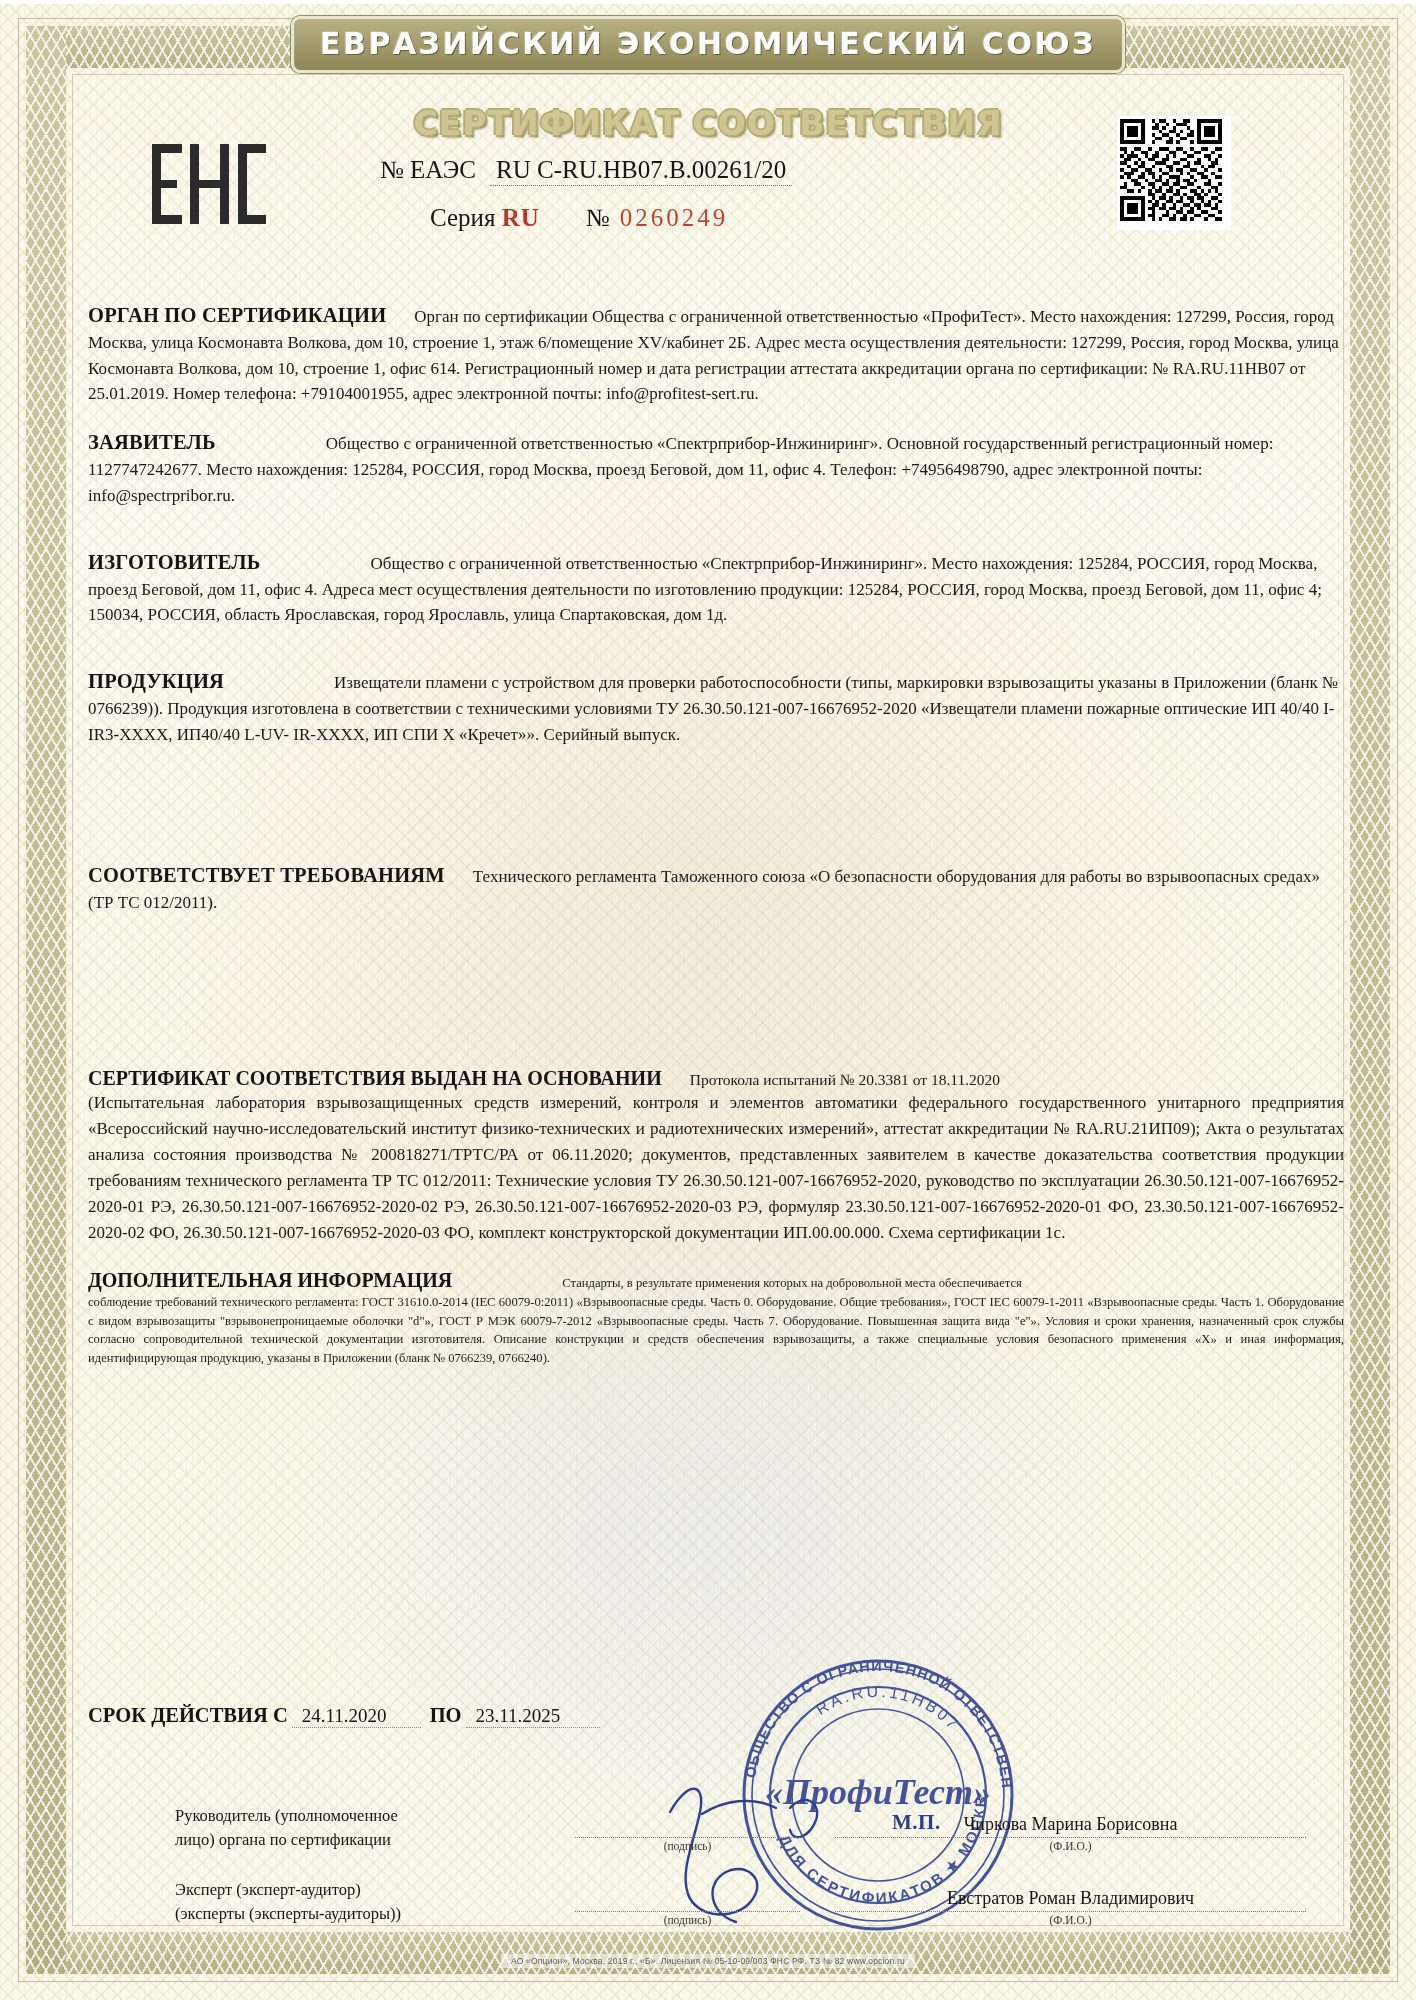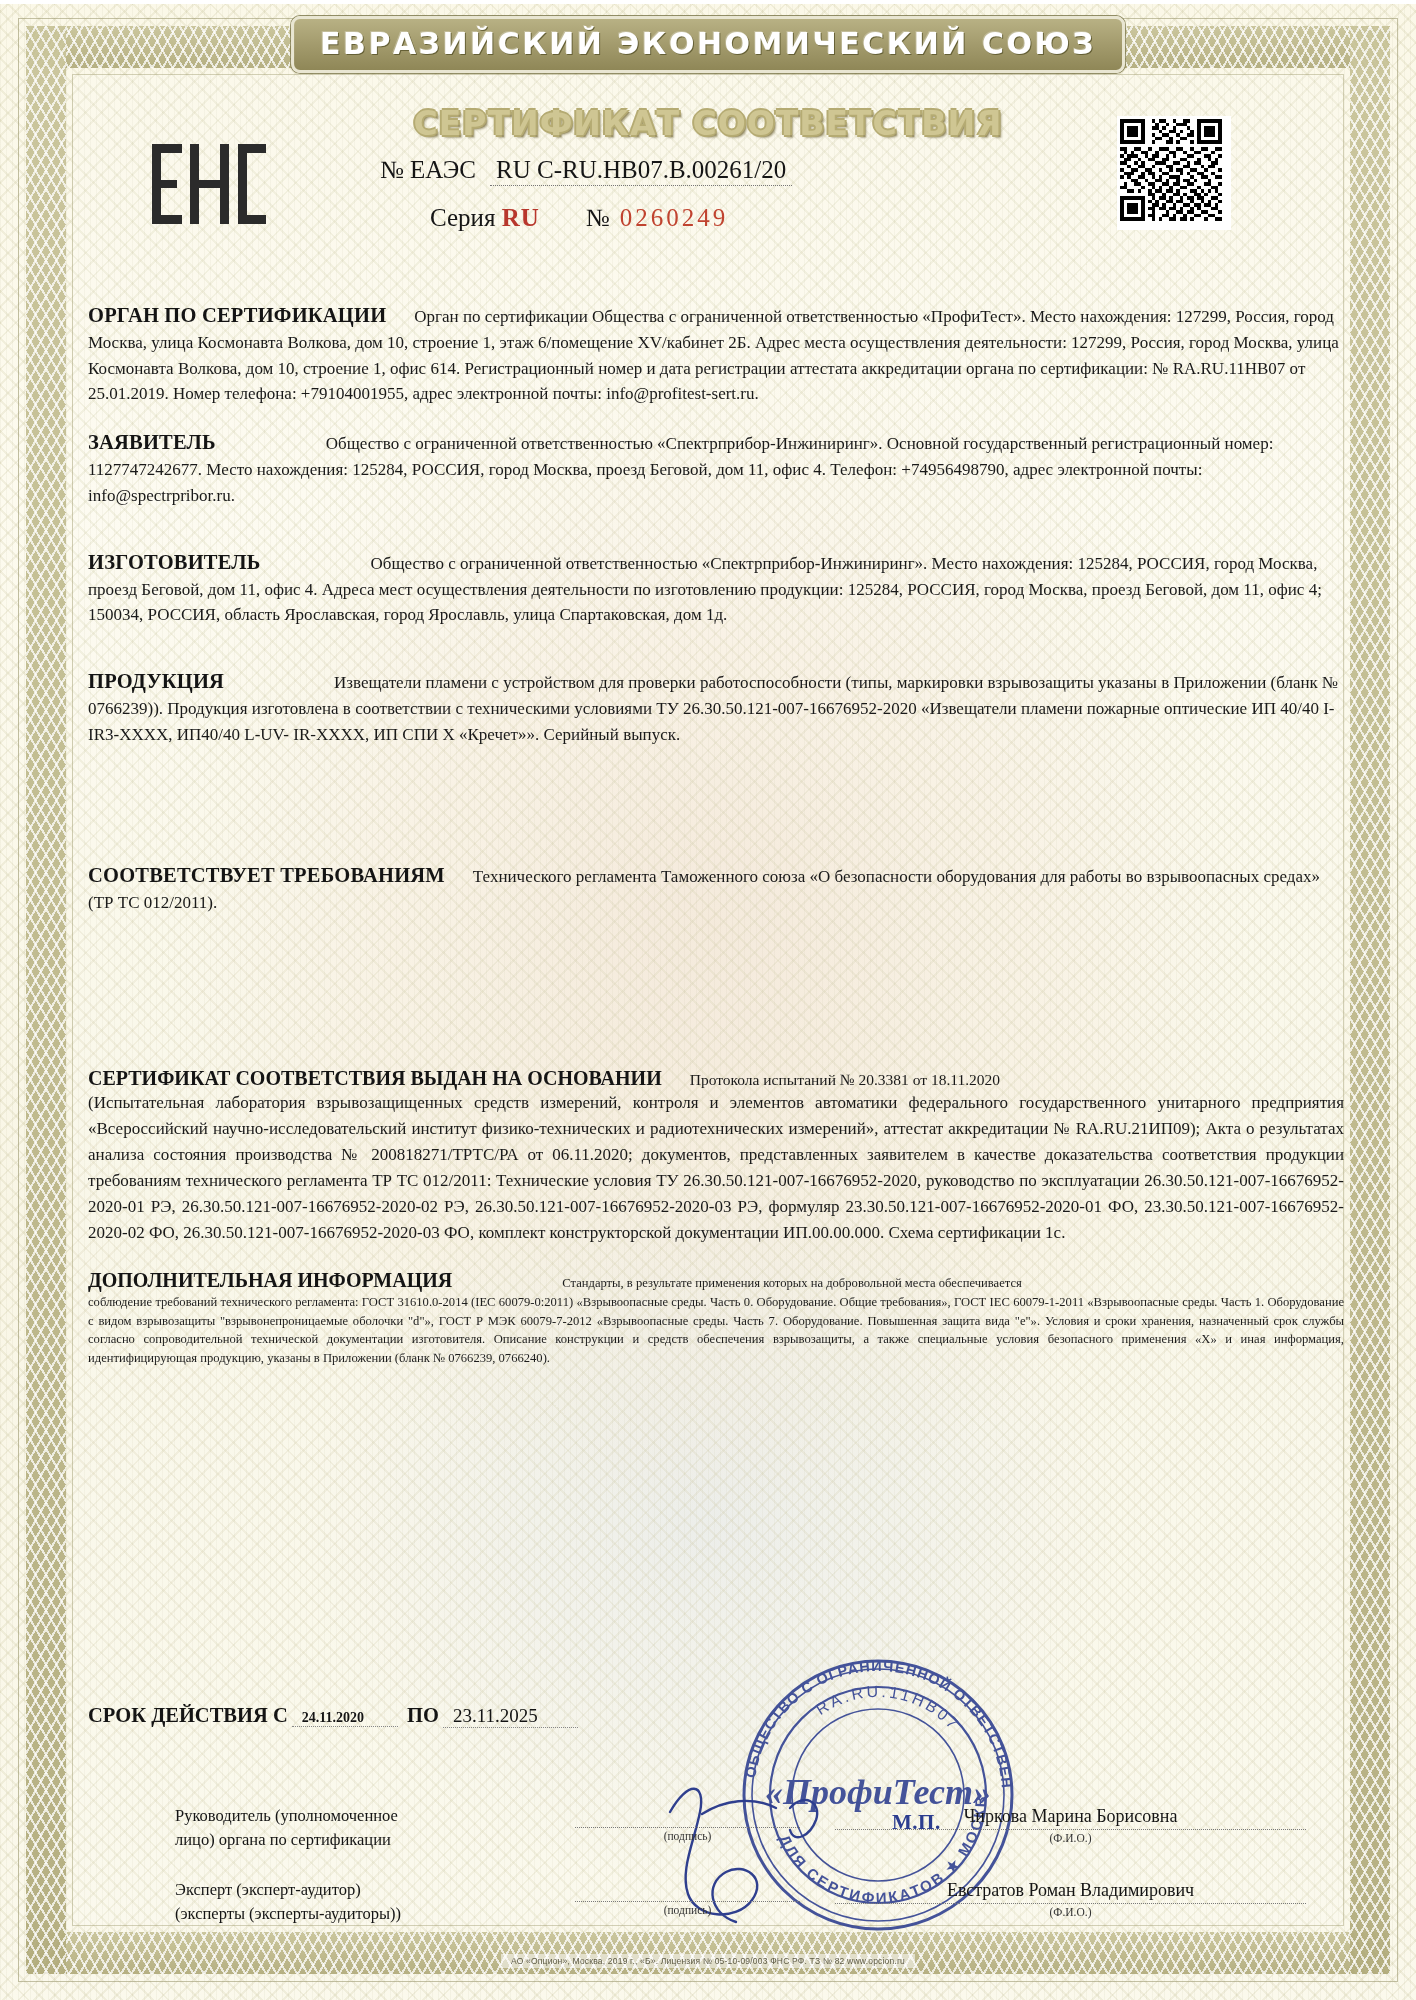--- a/index.html
+++ b/index.html
@@ -168,36 +168,36 @@
     text-align:justify;text-align-last:left;
     margin-top:1px;
   }
 
   
   .validity{
     position:absolute;left:88px;top:1700px;right:72px;
     font-size:20.5px;font-weight:bold;color:#141414;
   }
   .validity .dval{
-    font-weight:bold;font-size:14px;
+    font-weight:normal;font-size:19px;
     border-bottom:1px dotted #888;
     padding:0 34px 1px 10px;margin:0 4px;
   }
   .validity .dval2{
     font-weight:normal;font-size:19px;
     border-bottom:1px dotted #888;
     padding:0 40px 1px 10px;margin:0 4px;
   }
   .validity .incl{display:block;margin-top:6px;}
 
   
   .sig{
     position:absolute;left:175px;right:110px;top:1800px;
   }
-  .sig-row{display:flex;align-items:flex-start;margin-bottom:26px;}
+  .sig-row{display:flex;align-items:flex-end;margin-bottom:26px;}
   .sig-title{width:400px;font-size:16.5px;line-height:1.45;color:#141414;}
   .sig-mid{
     width:260px;position:relative;padding-top:22px;
   }
   .sig-line{
     border-bottom:1px dotted #7a7a7a;height:1px;width:225px;
   }
   .sig-cap{
     font-size:11.5px;color:#333;text-align:center;width:225px;margin-top:2px;
   }

